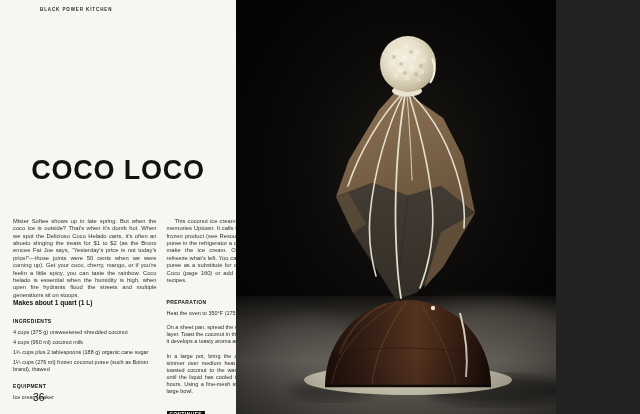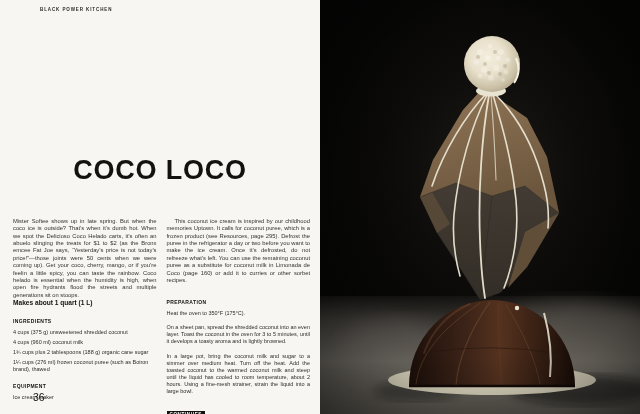--- a/index.html
+++ b/index.html
@@ -1,17 +1,17 @@
 <!DOCTYPE html>
 <html><head>
 <meta charset="utf-8">
 <style>
   html,body{margin:0;padding:0;background:#222;}
   .spread{
-    width:640px;height:414px;display:flex;overflow:hidden;position:relative;
+    width:556px;height:414px;display:flex;overflow:hidden;position:relative;
     font-family:"Liberation Sans", sans-serif;
   }
   
   .page-left{
     width:320px;height:414px;background:#f7f6f2;position:relative;color:#1d1d1b;
   }
   .running-header{
     position:absolute;left:40px;top:7px;
     font-size:4.5px;font-weight:700;letter-spacing:0.9px;color:#2a2a28;
   }

